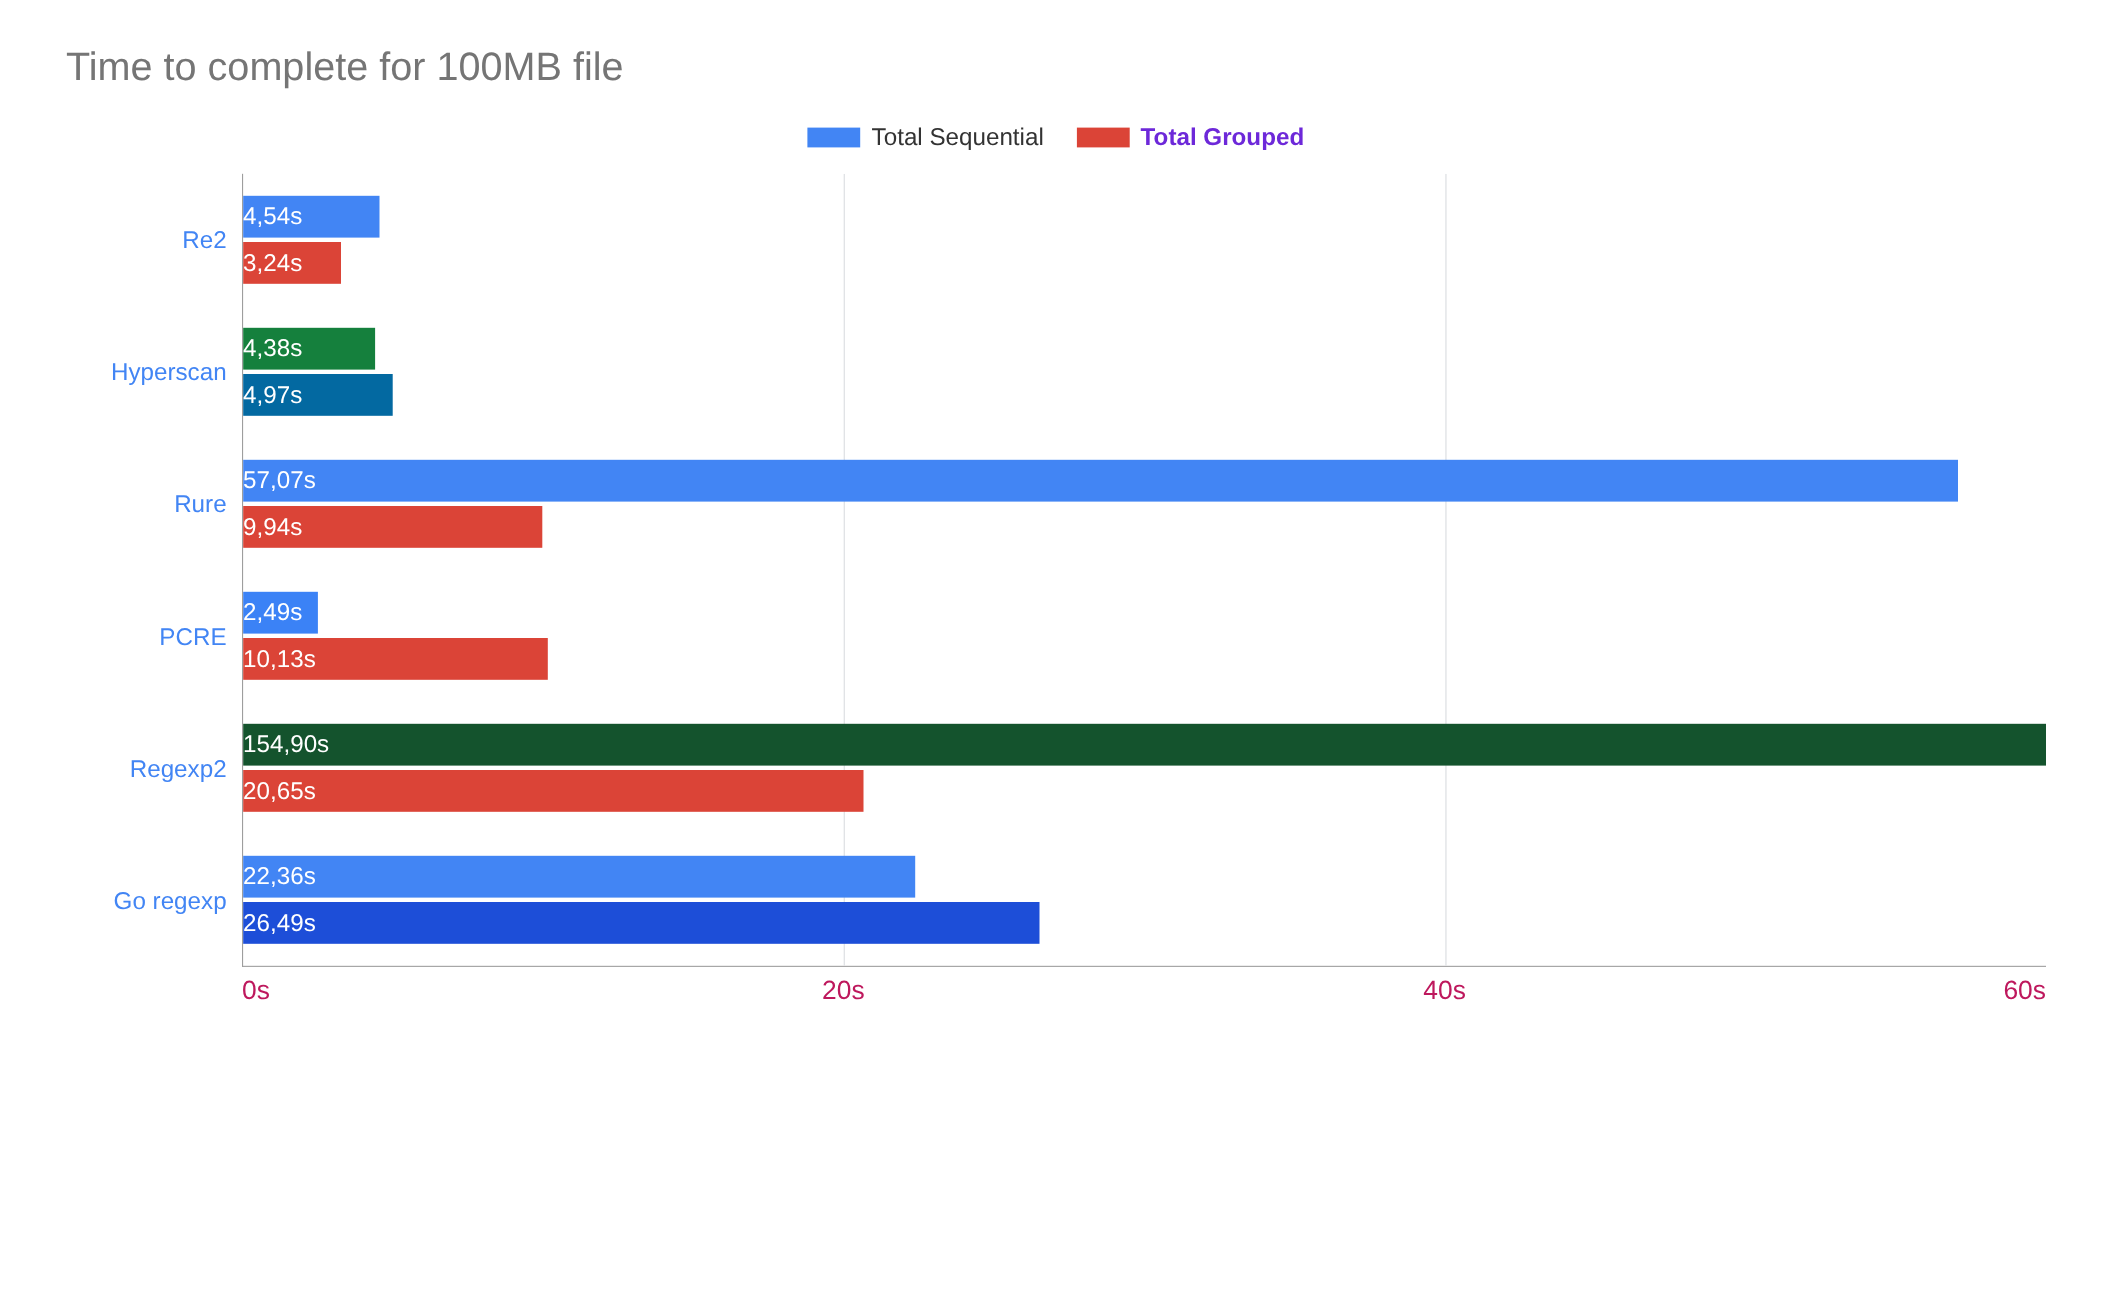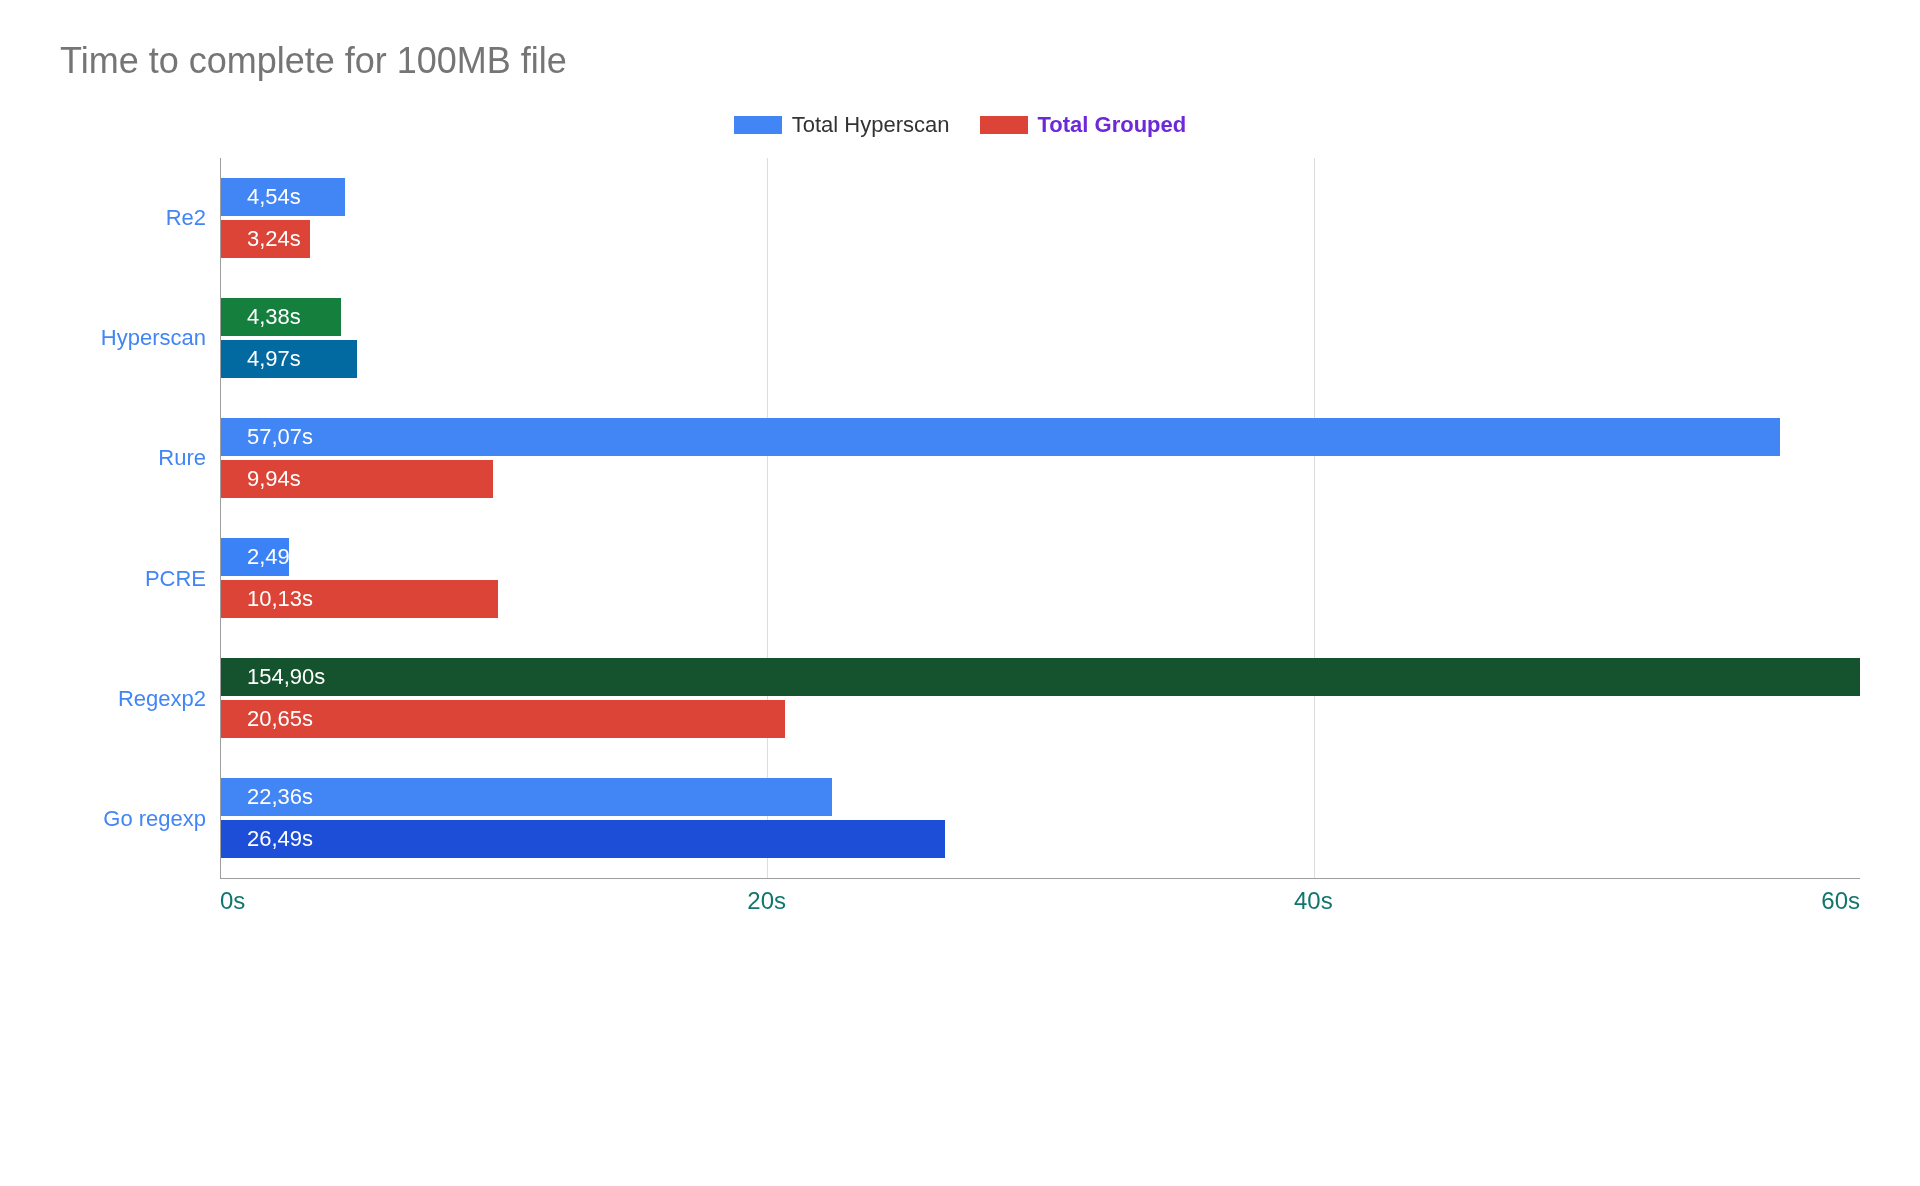--- a/index.html
+++ b/index.html
@@ -87,57 +87,57 @@
       position: relative;
       height: 38px;
     }
     .bar {
       position: absolute;
       left: 0;
       top: 0;
       bottom: 0;
       display: flex;
       align-items: center;
-      padding-left: 26px;
+      padding-left: 0;
       color: #fff;
       font-size: 22px;
       font-weight: 400;
       white-space: nowrap;
     }
     .bar.seq { background: #4285f4; }
     .bar.grp { background: #db4437; }
     .x-axis-row {
       display: flex;
     }
     .x-axis-spacer { width: 160px; flex-shrink: 0; }
     .x-axis {
       flex: 1;
       position: relative;
       height: 40px;
     }
     .x-tick {
       position: absolute;
       top: 8px;
       font-size: 24px;
-      color: #0f766e;
+      color: #be185d;
       transform: translateX(-50%);
     }
     .x-tick.first { transform: translateX(0); }
     .x-tick.last  { transform: translateX(-100%); }
   </style>
 </head>
 <body>
 
 <div class="chart-container">
   <h2 class="chart-title">Time to complete for 100MB file</h2>
 
   <div class="legend">
     <div class="legend-item">
       <span class="legend-swatch" style="background:#4285f4"></span>
-      <span class="legend-label-seq">Total Hyperscan</span>
+      <span class="legend-label-seq">Total Sequential</span>
     </div>
     <div class="legend-item">
       <span class="legend-swatch" style="background:#db4437"></span>
       <span class="legend-label-grp">Total Grouped</span>
     </div>
   </div>
 
   <div class="plot-area">
     <div class="y-labels" id="y-labels">
         <div class="y-label">Re2</div>

